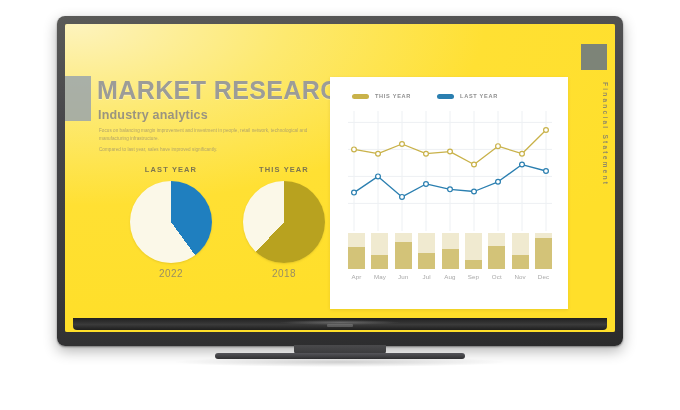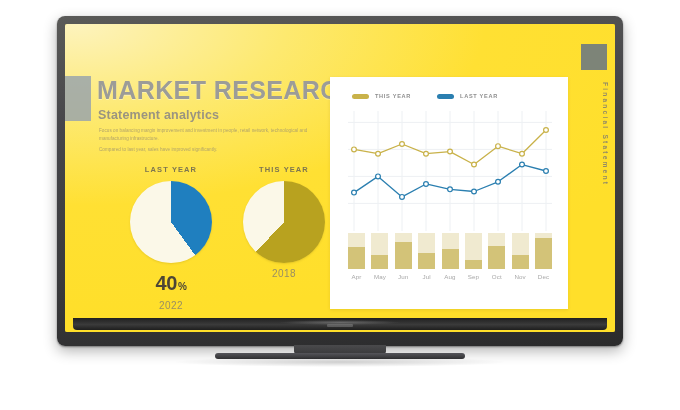--- a/index.html
+++ b/index.html
@@ -151,33 +151,30 @@
 
 <div id="tv-device">
   <div id="tv-screen">
 
     <div id="slide">
 
       <div id="title-accent-bar"></div>
 
       <div id="slide-title">MARKET RESEARCH</div>
 
-      <div id="slide-subtitle">Statement analytics</div>
+      <div id="slide-subtitle">Industry analytics</div>
 
       <div class="body-copy" id="body-copy-1">Focus on balancing margin improvement and investment in people, retail network, technological and manufacturing infrastructure.</div>
 
       <div class="body-copy" id="body-copy-2">Compared to last year, sales have improved significantly.</div>
 
       <div class="pie-block" id="pie-block-last">
         <div class="pie-caption">LAST YEAR</div>
         <div class="pie-wrap">
           <div class="pie" id="pie-last" style="background: conic-gradient(rgb(31, 127, 191) 0deg, rgb(31, 127, 191) 144deg, rgb(251, 248, 232) 144deg, rgb(251, 248, 232) 360deg);"></div>
-        </div>
-        <div class="pie-pct">
-          <span>40</span><span class="sym">%</span>
         </div>
         <div class="pie-year">2022</div>
       </div>
 
       <div class="pie-block" id="pie-block-this">
         <div class="pie-caption">THIS YEAR</div>
         <div class="pie-wrap">
           <div class="pie" id="pie-this" style="background: conic-gradient(rgb(184, 162, 31) 0deg, rgb(184, 162, 31) 223.2deg, rgb(251, 248, 232) 223.2deg, rgb(251, 248, 232) 360deg);"></div>
         </div>
         <div class="pie-year">2018</div>

